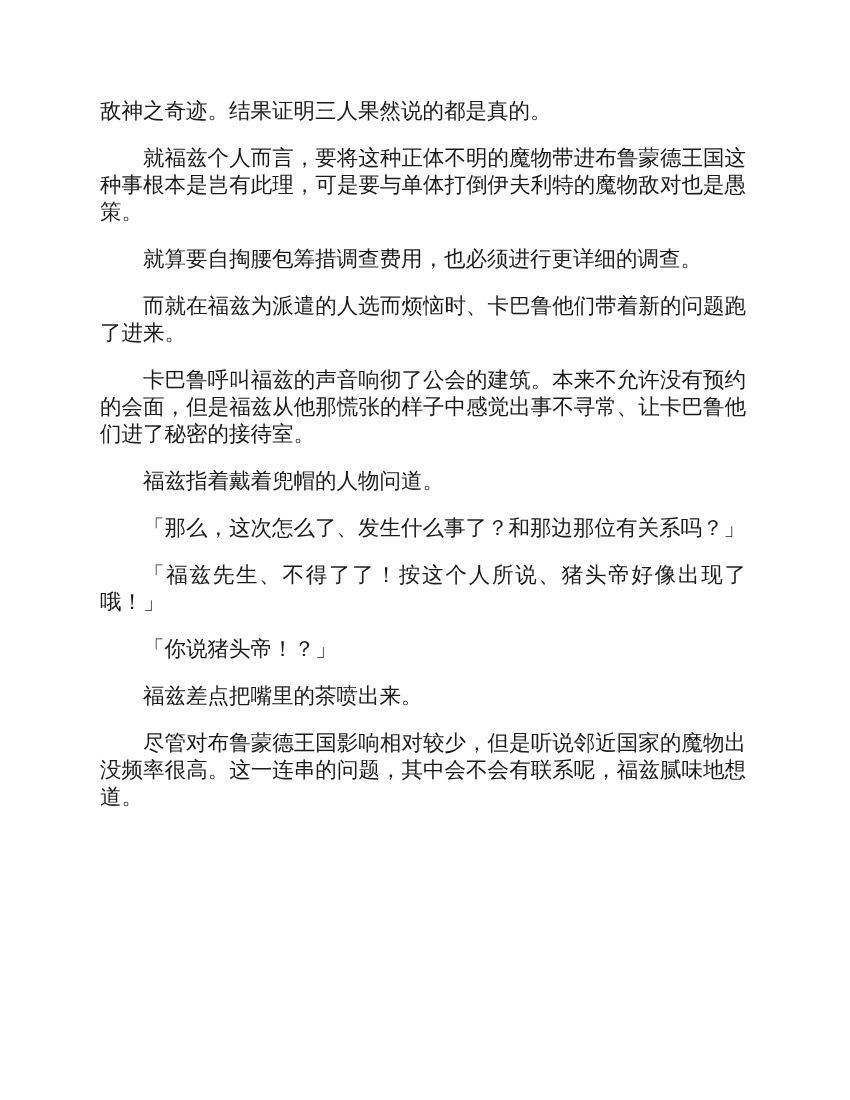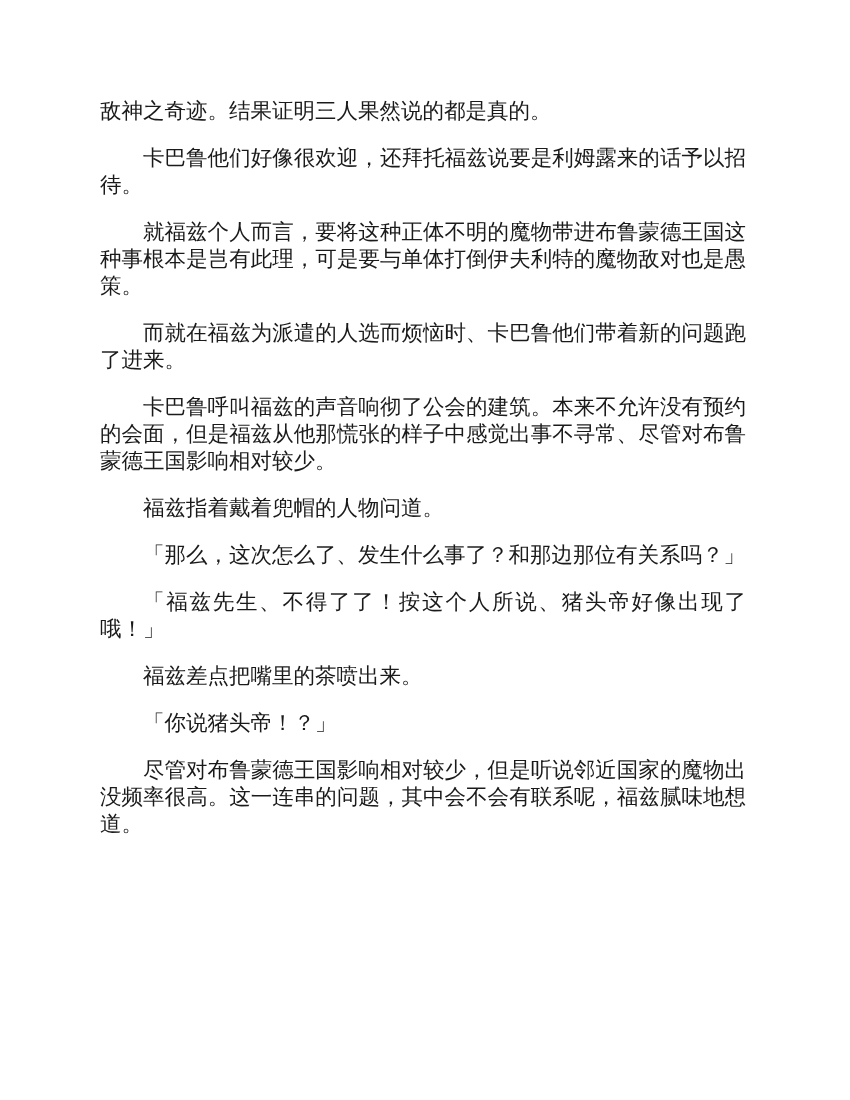--- a/index.html
+++ b/index.html
@@ -10,23 +10,23 @@
     font-size:21.5px; line-height:27px; color:#1a1a1a;
   }
   .para { margin:0 0 20px 0; text-indent:43px; text-align:justify; word-break:break-all; }
   .para.noindent { text-indent:0; }
 </style>
 </head>
 <body>
 
 <div class="page">
   <p class="para noindent">敌神之奇迹。结果证明三人果然说的都是真的。</p>
-  <p class="para">卡巴鲁他们好像很欢迎，还拜托福兹说要是利姆露来的话予以招待。</p>
   <p class="para">就福兹个人而言，要将这种正体不明的魔物带进布鲁蒙德王国这种事根本是岂有此理，可是要与单体打倒伊夫利特的魔物敌对也是愚策。</p>
+  <p class="para">就算要自掏腰包筹措调查费用，也必须进行更详细的调查。</p>
   <p class="para">而就在福兹为派遣的人选而烦恼时、卡巴鲁他们带着新的问题跑了进来。</p>
-  <p class="para">卡巴鲁呼叫福兹的声音响彻了公会的建筑。本来不允许没有预约的会面，但是福兹从他那慌张的样子中感觉出事不寻常、尽管对布鲁蒙德王国影响相对较少。</p>
+  <p class="para">卡巴鲁呼叫福兹的声音响彻了公会的建筑。本来不允许没有预约的会面，但是福兹从他那慌张的样子中感觉出事不寻常、让卡巴鲁他们进了秘密的接待室。</p>
   <p class="para">福兹指着戴着兜帽的人物问道。</p>
   <p class="para">「那么，这次怎么了、发生什么事了？和那边那位有关系吗？」</p>
   <p class="para">「福兹先生、不得了了！按这个人所说、猪头帝好像出现了哦！」</p>
+  <p class="para">「你说猪头帝！？」</p>
   <p class="para">福兹差点把嘴里的茶喷出来。</p>
-  <p class="para">「你说猪头帝！？」</p>
   <p class="para">尽管对布鲁蒙德王国影响相对较少，但是听说邻近国家的魔物出没频率很高。这一连串的问题，其中会不会有联系呢，福兹腻味地想道。</p>
 </div>
 
 </body></html>

